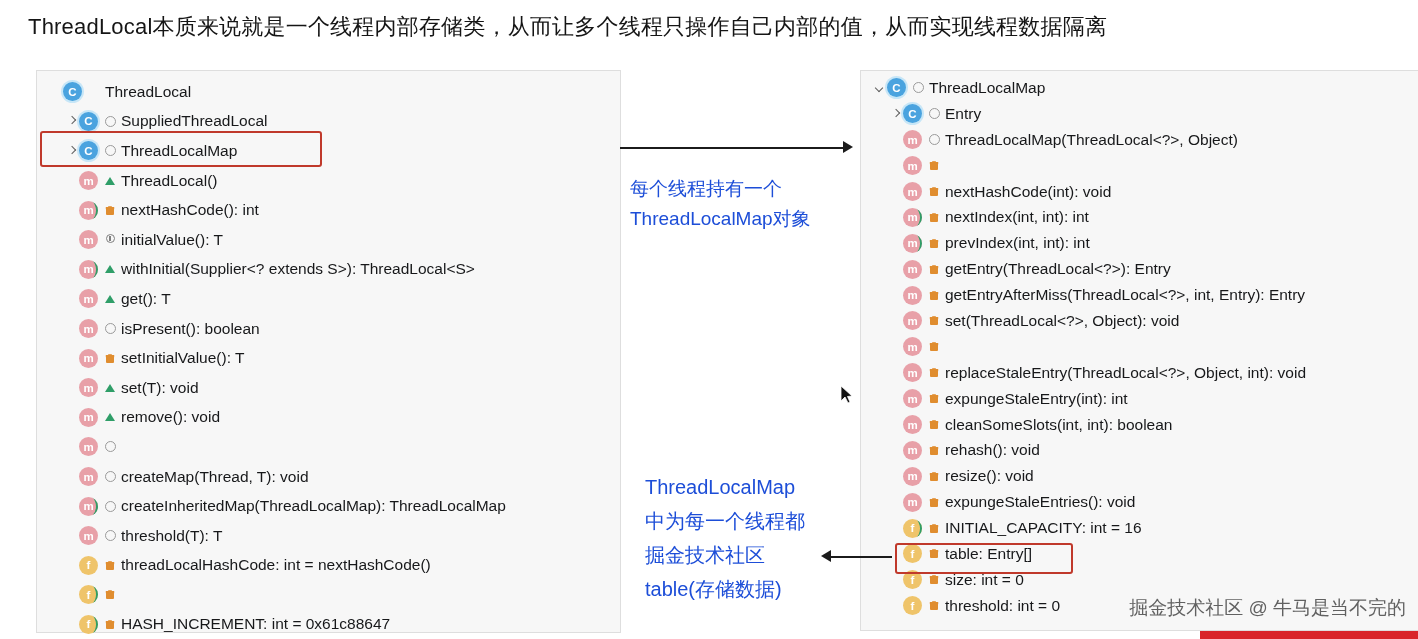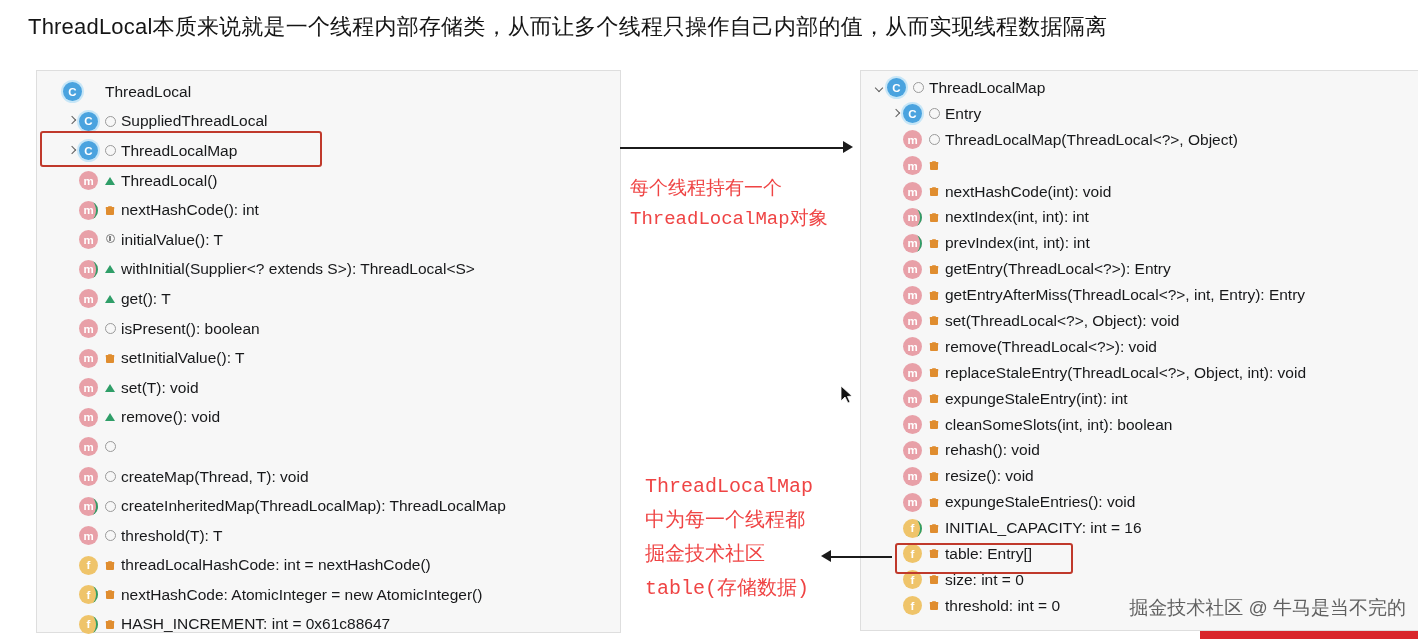--- a/index.html
+++ b/index.html
@@ -109,21 +109,21 @@
     border-left:10px solid #1b1b1b;
   }
   .arrow-head.left{
     border-top:6px solid transparent;border-bottom:6px solid transparent;
     border-right:10px solid #1b1b1b;
   }
 
   
   .caption{
     position:absolute;
-    font-size:19px;color:#ef4444;line-height:30px;white-space:nowrap;font-family:Liberation Mono, monospace;
+    font-size:19px;color:#1d4ed8;line-height:30px;white-space:nowrap;
   }
   #cap1{left:630px;top:174px;}
   #cap2{left:645px;top:470px;}
 
   .cursor{
     position:absolute;left:840px;top:385px;width:14px;height:20px;
   }
   .watermark{
     position:absolute;right:12px;bottom:18px;
     font-size:19px;color:#555555;opacity:.92;white-space:nowrap;
@@ -236,21 +236,20 @@
     <div class="row ml-1" style="height: 29.6px;">
       <span class="chev"></span>
       <span class="badge f">f</span>
       <span class="mark lock"></span>
       <span class="rowtext">threadLocalHashCode: int = nextHashCode()</span>
     </div>
     <div class="row ml-1" style="height: 29.6px;">
       <span class="chev"></span>
       <span class="badge f" style="box-shadow: rgb(47, 158, 104) -6px 0px 0px -4px inset;">f</span>
       <span class="mark lock"></span>
-      <span class="rowtext">nextHashCode: AtomicInteger = new AtomicInteger()</span>
     </div>
     <div class="row ml-1" style="height: 29.6px;">
       <span class="chev"></span>
       <span class="badge f" style="box-shadow: rgb(47, 158, 104) -6px 0px 0px -4px inset;">f</span>
       <span class="mark lock"></span>
       <span class="rowtext">HASH_INCREMENT: int = 0x61c88647</span>
     </div>
   </div>
 <div class="panel" id="right-panel" style="padding-top: 4px;">
     <div class="row ml-0" style="height: 25.9px;">
@@ -309,21 +308,20 @@
     <div class="row ml-1" style="height: 25.9px;">
       <span class="chev"></span>
       <span class="badge m">m</span>
       <span class="mark lock"></span>
       <span class="rowtext">set(ThreadLocal&lt;?&gt;, Object): void</span>
     </div>
     <div class="row ml-1" style="height: 25.9px;">
       <span class="chev"></span>
       <span class="badge m">m</span>
       <span class="mark lock"></span>
-      <span class="rowtext">remove(ThreadLocal&lt;?&gt;): void</span>
     </div>
     <div class="row ml-1" style="height: 25.9px;">
       <span class="chev"></span>
       <span class="badge m">m</span>
       <span class="mark lock"></span>
       <span class="rowtext">replaceStaleEntry(ThreadLocal&lt;?&gt;, Object, int): void</span>
     </div>
     <div class="row ml-1" style="height: 25.9px;">
       <span class="chev"></span>
       <span class="badge m">m</span>

